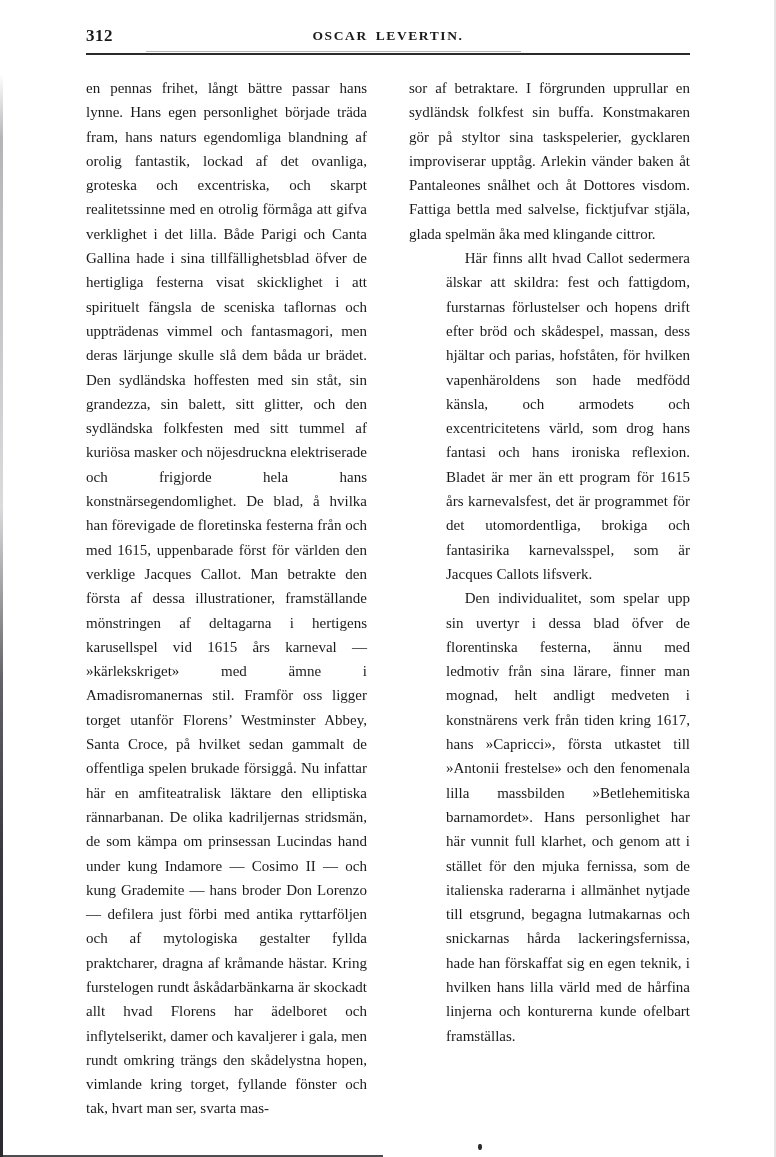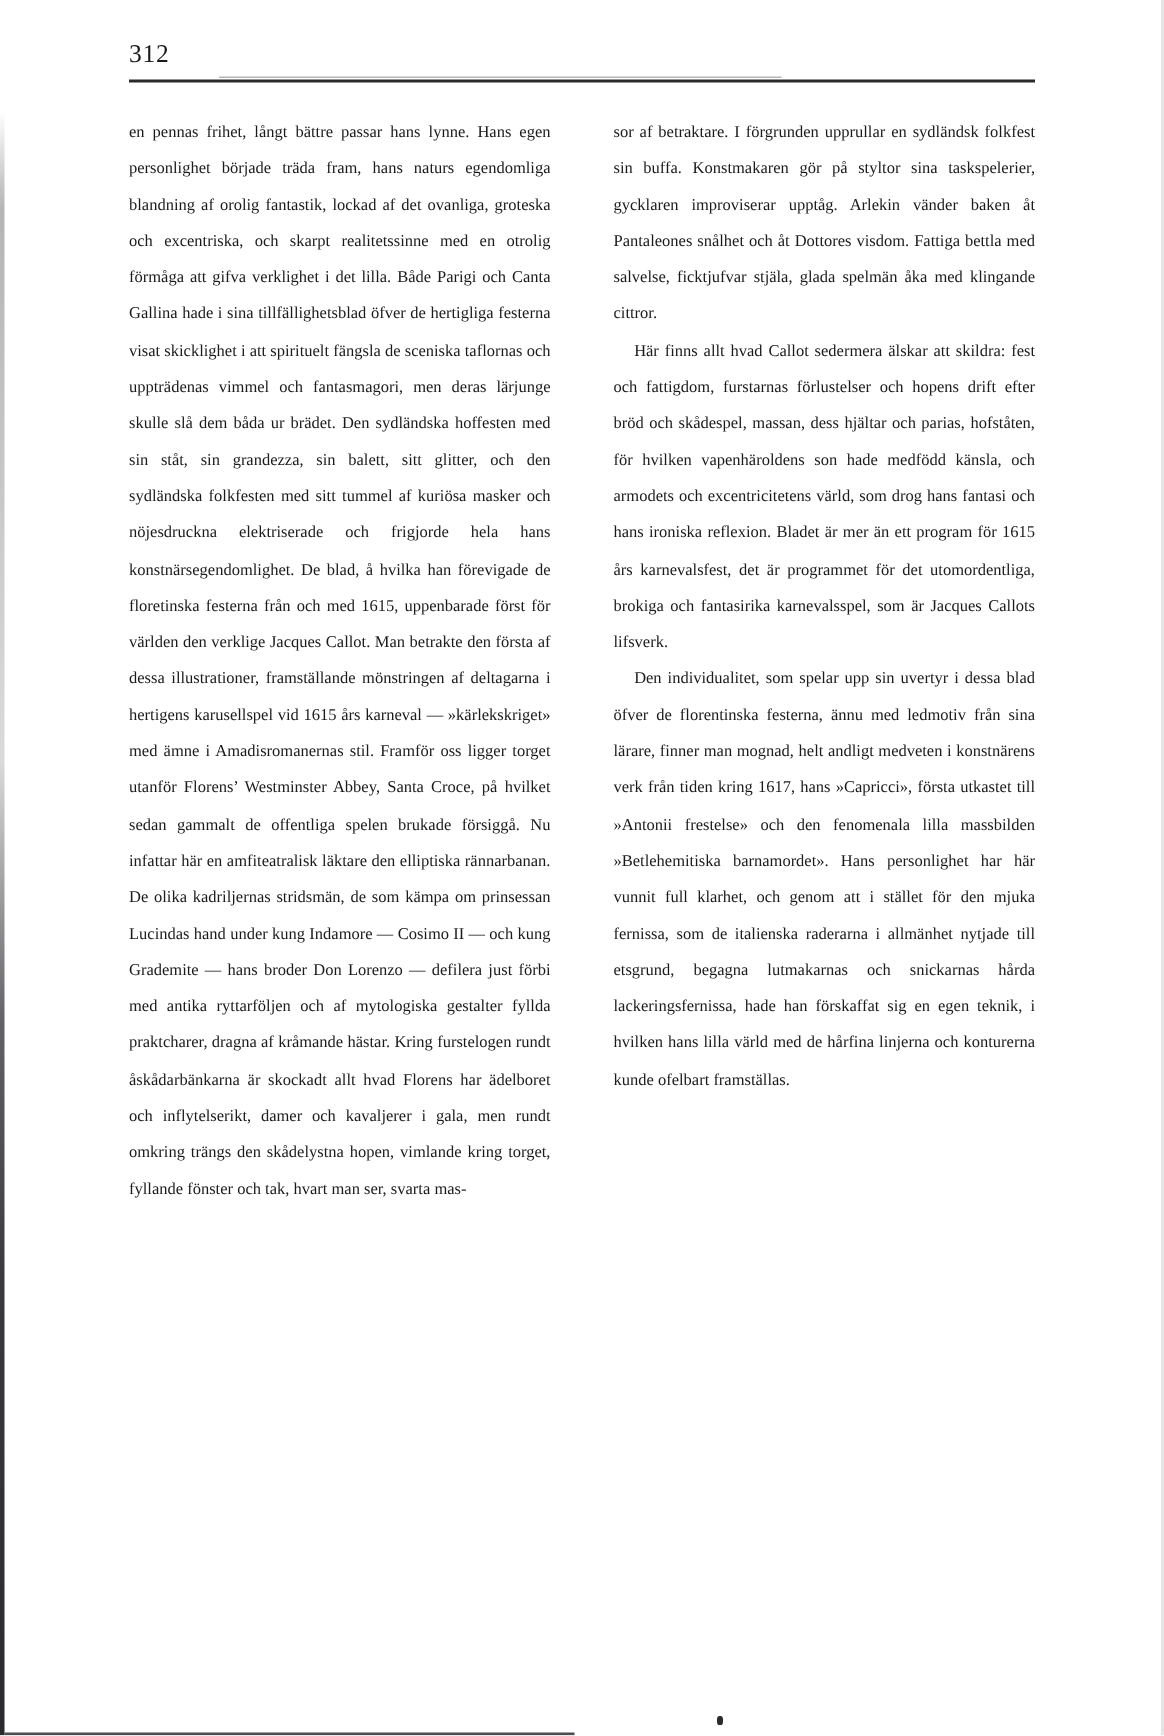--- a/index.html
+++ b/index.html
@@ -57,20 +57,21 @@
   }
   .speck-a { left: 478px; top: 1144px; width: 4px; height: 6px; }
 
   
   #header {
     position: absolute;
     left: 86px;
     top: 26px;
     width: 604px;
     height: 30px;
+    font-weight: bold;
   }
   .folio {
     position: absolute;
     left: 0px;
     top: 0px;
     font-size: 17px;
     letter-spacing: 0.5px;
     font-variant-numeric: oldstyle-nums;
   }
   .running-head {
@@ -108,49 +109,51 @@
     top: 76px;
     width: 604px;
     display: flex;
     justify-content: space-between;
   }
   .col {
     width: 281px;
   }
   .col p {
     margin: 0;
-    font-size: 11px;
+    font-size: 15px;
     line-height: 24.3px;
     text-align: justify;
     text-justify: inter-word;
     -webkit-hyphens: none;
     hyphens: none;
     font-variant-numeric: oldstyle-nums;
   }
   .col p.indent {
     text-indent: 1.25em;
+    margin-left: 37px;
   }
   .col p.cont {
     text-indent: 0;
   }
   
   .col p { text-align-last: left; }
 </style>
 </head>
 <body>
 
 <div id="page">
 
   <div class="scan-edge-left"></div>
   <div class="scan-edge-bottom"></div>
   <div class="scan-edge-right"></div>
   <div class="speck speck-a"></div>
 
   <div id="header">
     <div class="folio">312</div>
+    <div class="running-head">OSCAR LEVERTIN.</div>
   </div>
   <div class="header-rule"></div>
 
   <div id="columns">
 
     <div class="col">
       <p class="cont">en pennas frihet, långt bättre passar hans lynne. Hans egen personlighet började träda fram, hans naturs egendomliga blandning af orolig fantastik, lockad af det ovanliga, groteska och excentriska, och skarpt realitetssinne med en otrolig förmåga att gifva verklighet i det lilla. Både Parigi och Canta Gallina hade i sina tillfällighetsblad öfver de hertigliga festerna visat skicklighet i att spirituelt fängsla de sceniska taflornas och uppträdenas vimmel och fantasmagori, men deras lärjunge skulle slå dem båda ur brädet. Den sydländska hoffesten med sin ståt, sin grandezza, sin balett, sitt glitter, och den sydländska folkfesten med sitt tummel af kuriösa masker och nöjesdruckna elektriserade och frigjorde hela hans konstnärsegendomlighet. De blad, å hvilka han förevigade de floretinska festerna från och med 1615, uppenbarade först för världen den verklige Jacques Callot. Man betrakte den första af dessa illustrationer, framställande mönstringen af deltagarna i hertigens karusellspel vid 1615 års karneval — »kärlekskriget» med ämne i Amadisromanernas stil. Framför oss ligger torget utanför Florens’ Westminster Abbey, Santa Croce, på hvilket sedan gammalt de offentliga spelen brukade försiggå. Nu infattar här en amfiteatralisk läktare den elliptiska rännarbanan. De olika kadriljernas stridsmän, de som kämpa om prinsessan Lucindas hand under kung Indamore — Cosimo II — och kung Grademite — hans broder Don Lorenzo — defilera just förbi med antika ryttarföljen och af mytologiska gestalter fyllda praktcharer, dragna af kråmande hästar. Kring furstelogen rundt åskådarbänkarna är skockadt allt hvad Florens har ädelboret och inflytelserikt, damer och kavaljerer i gala, men rundt omkring trängs den skådelystna hopen, vimlande kring torget, fyllande fönster och tak, hvart man ser, svarta mas-</p>
     </div>
 
     <div class="col">

